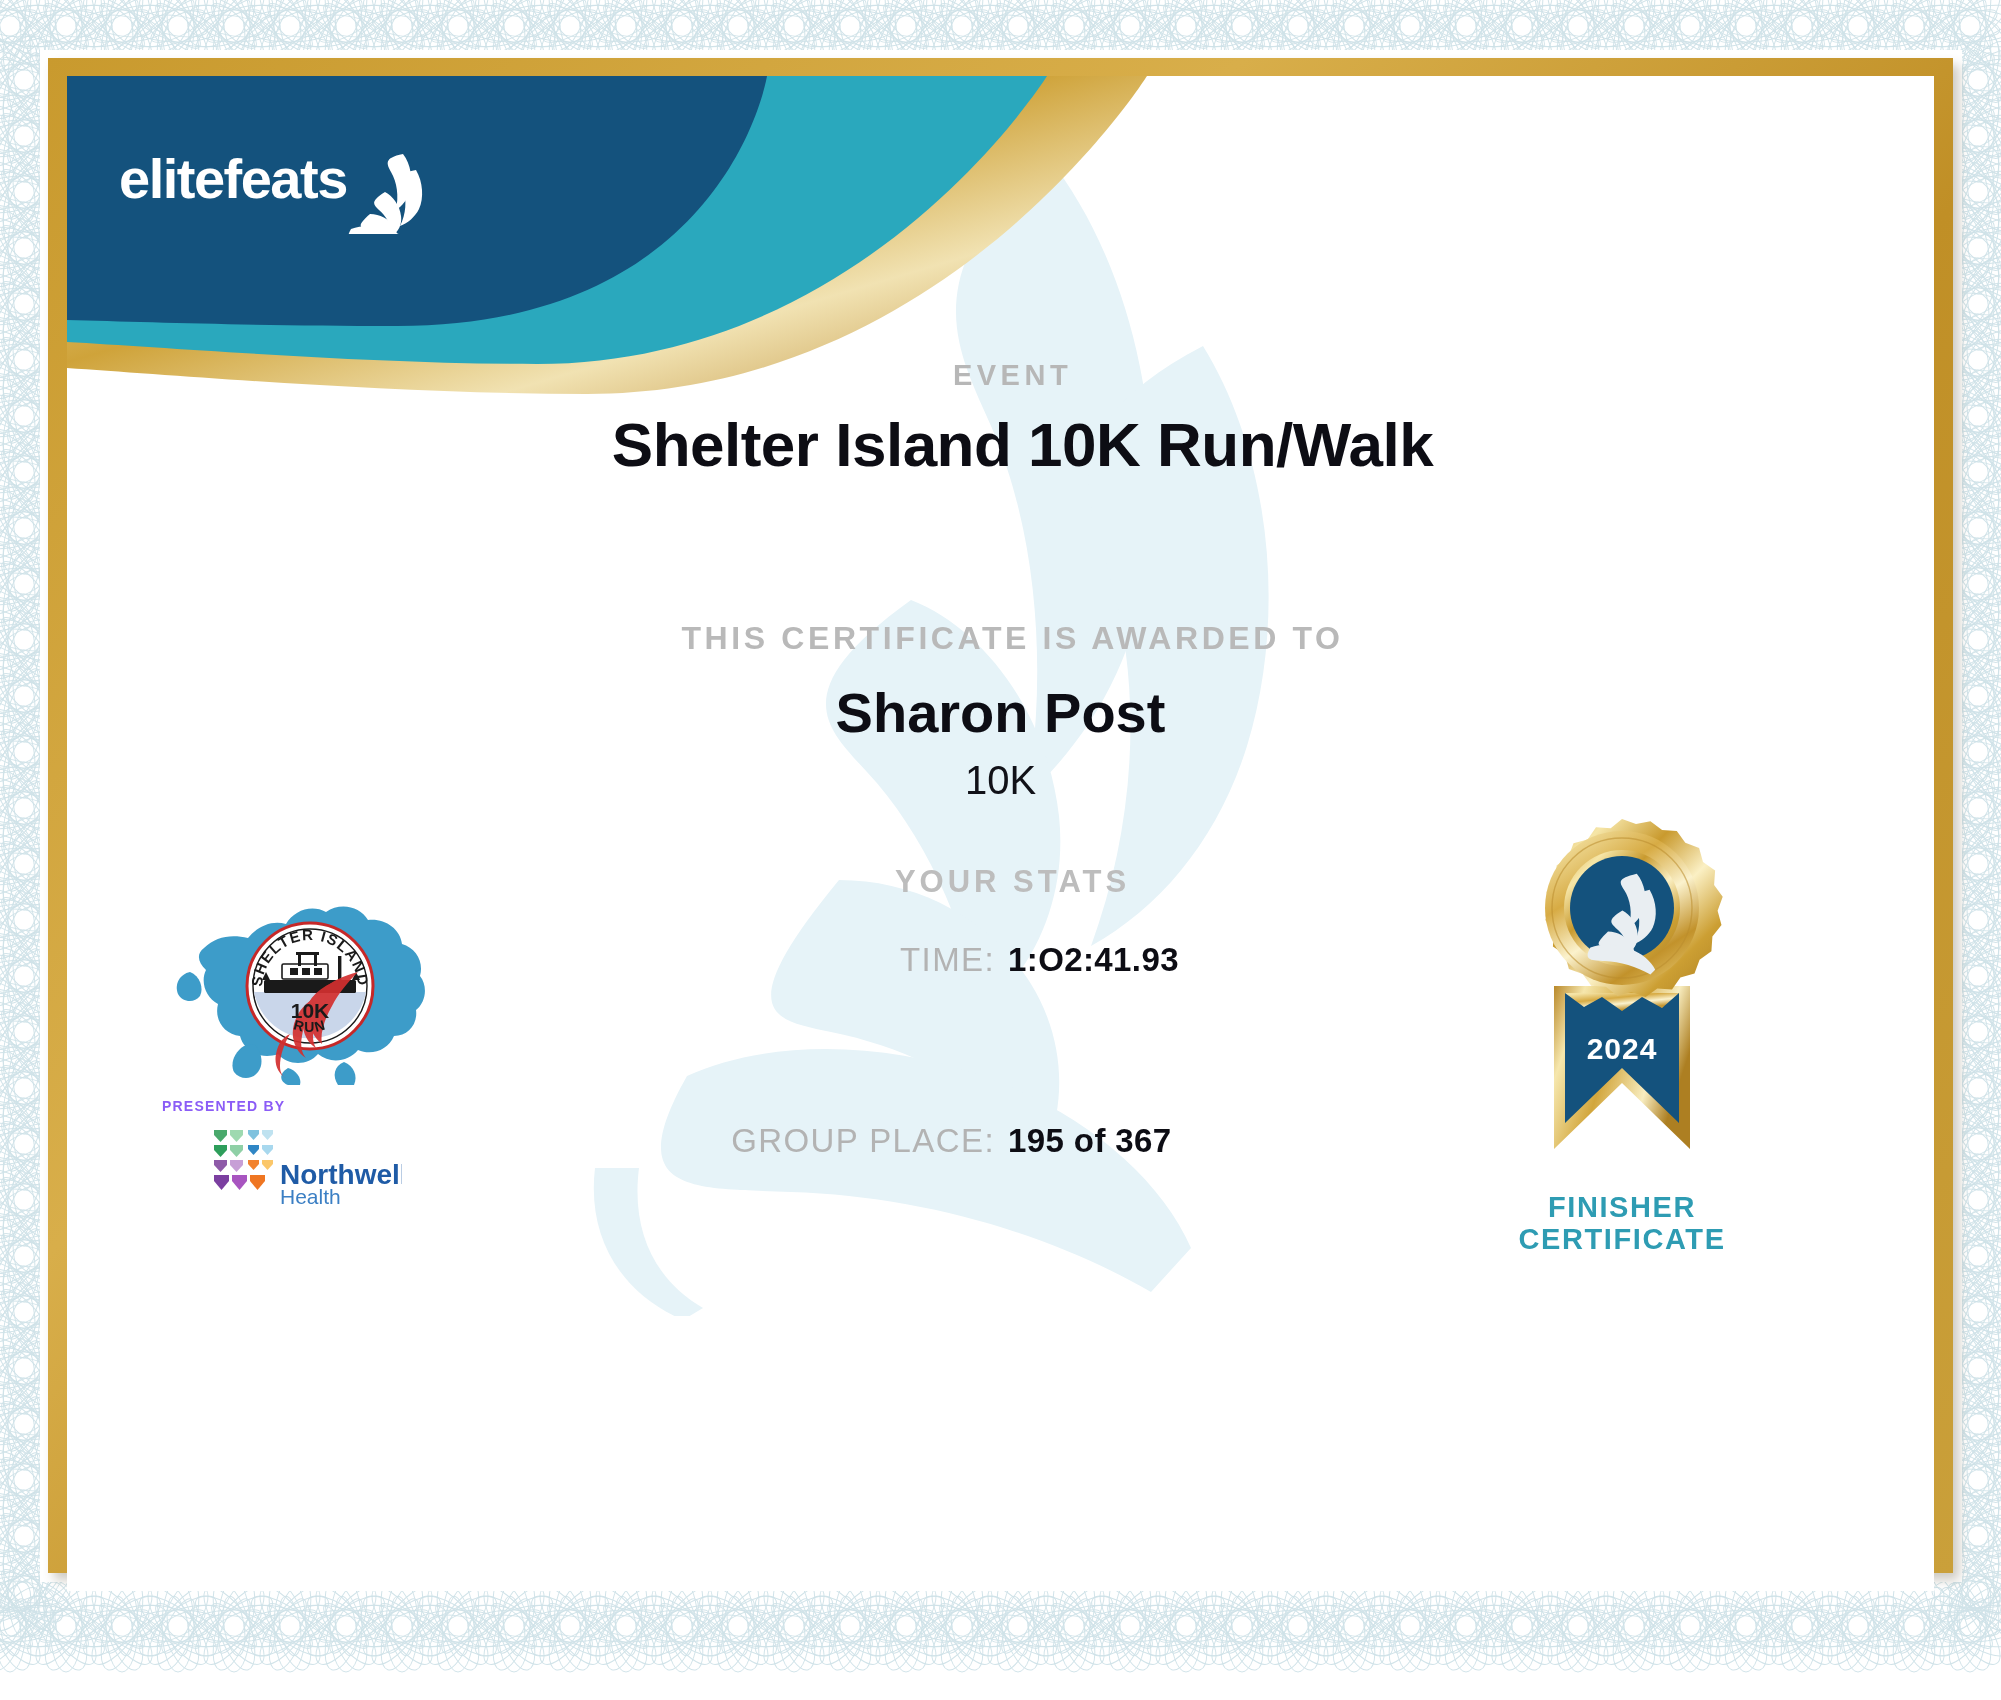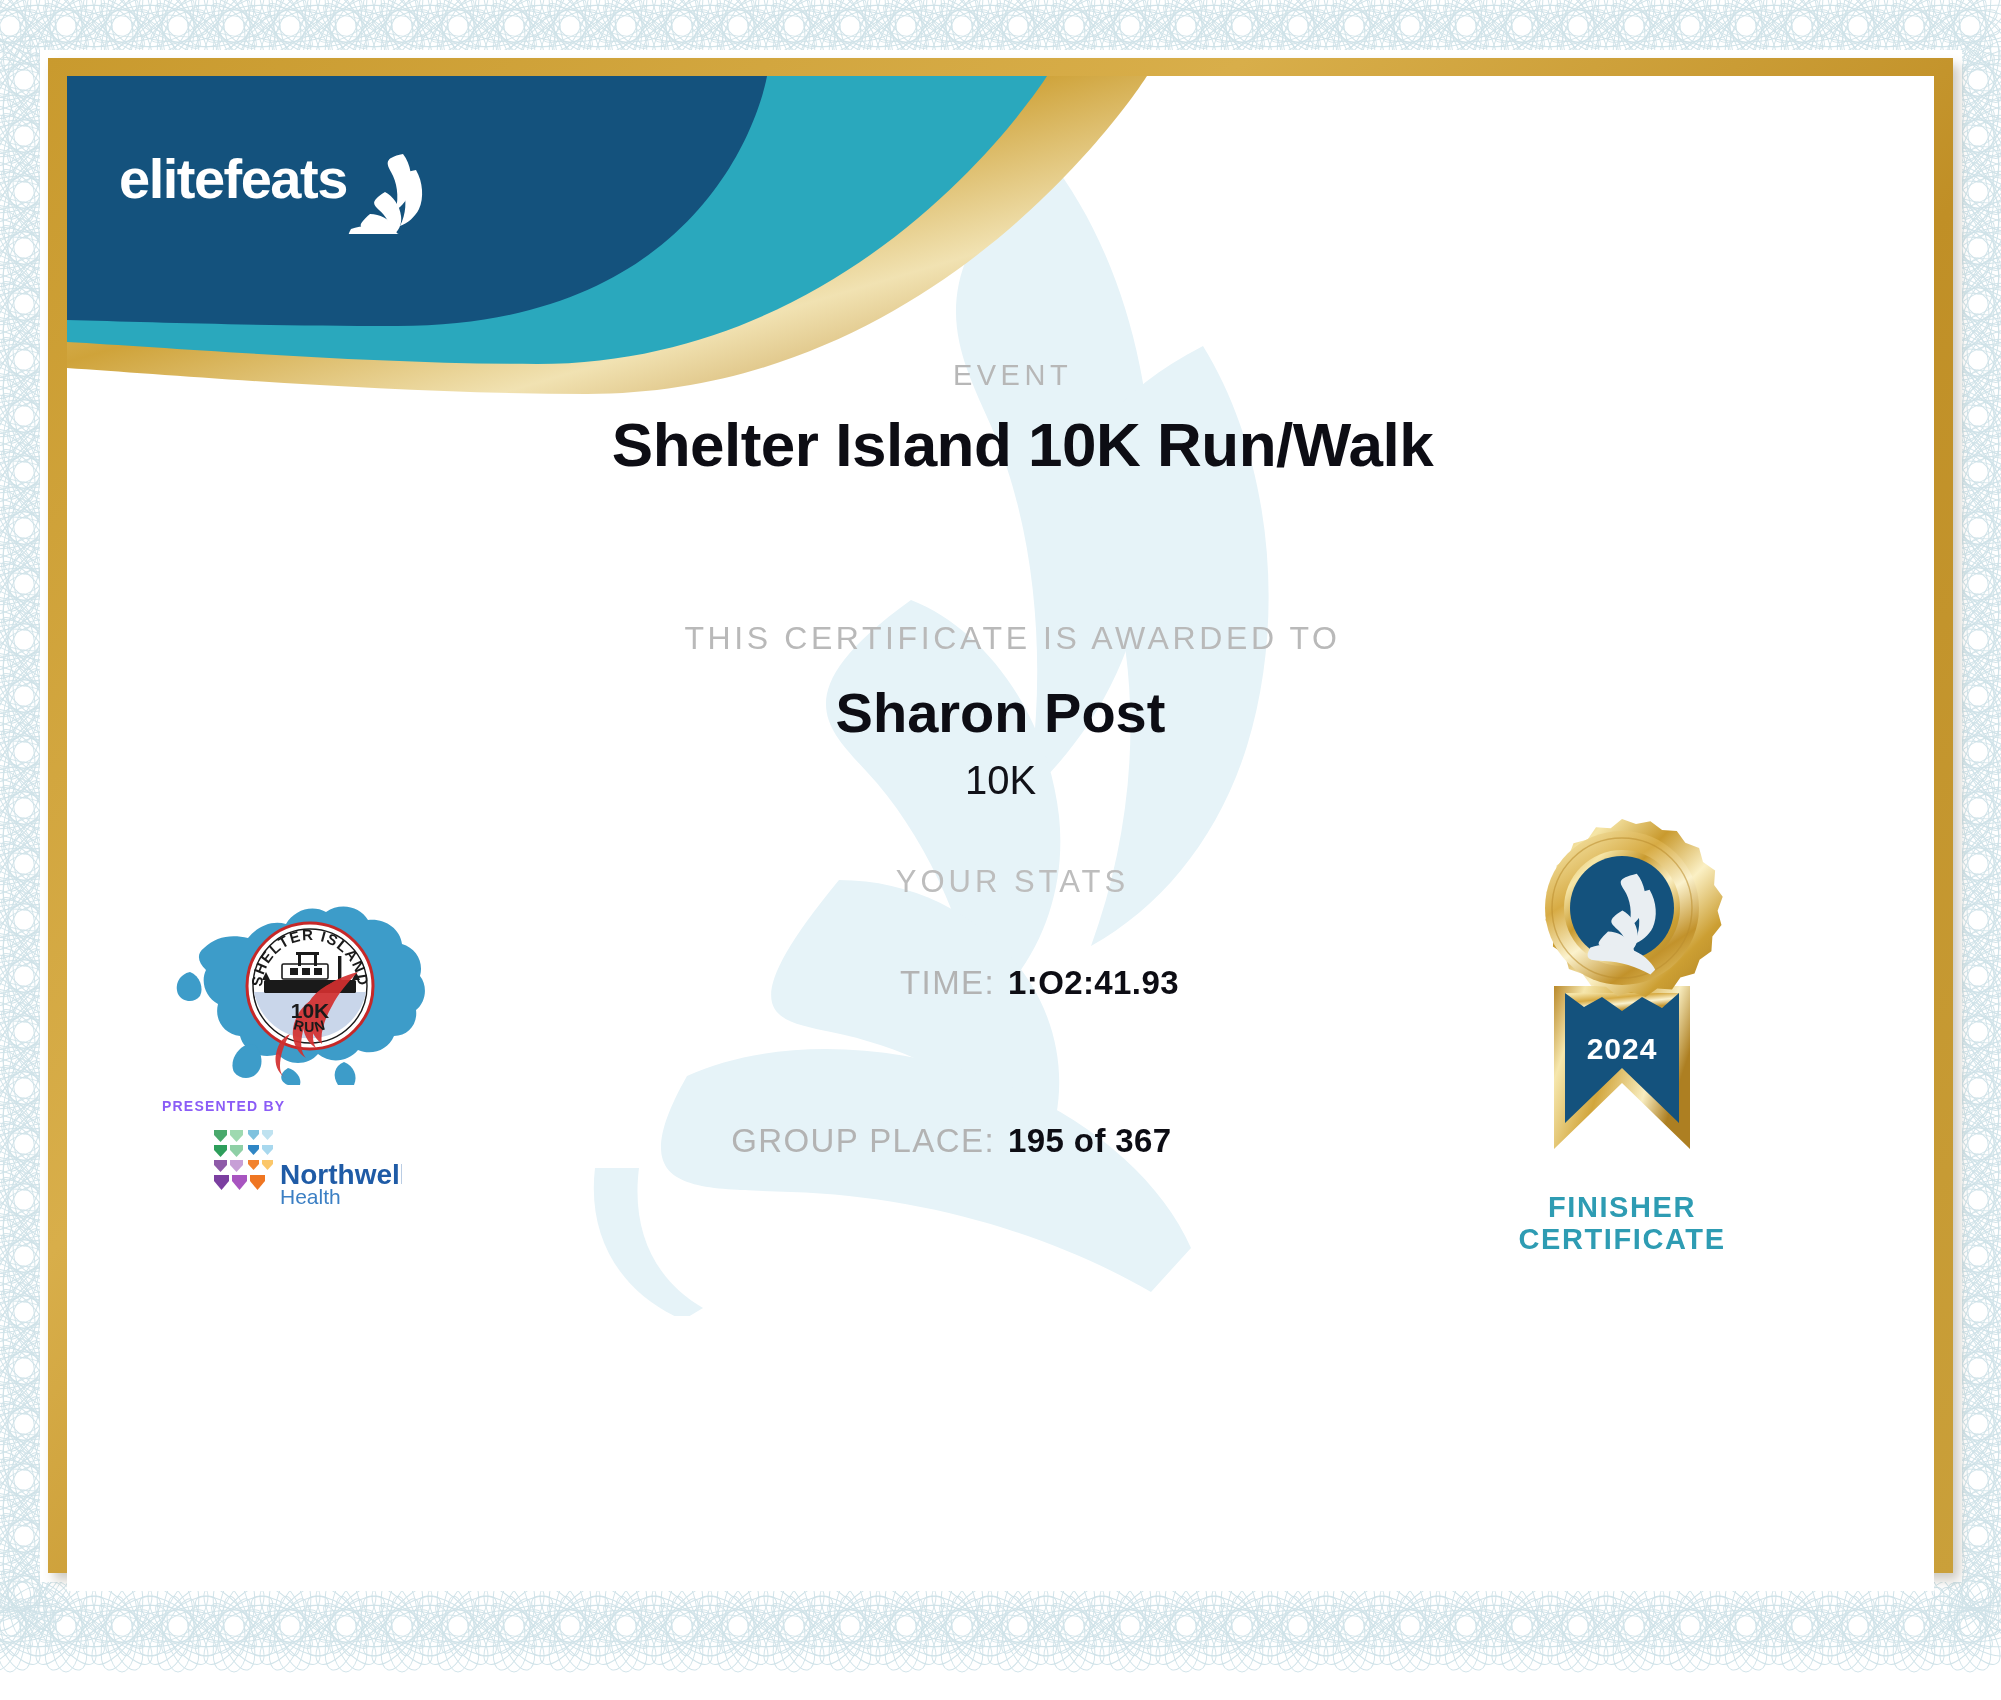--- a/index.html
+++ b/index.html
@@ -48,21 +48,21 @@
   }
 
   
   #content { position:absolute; left:0; top:0; width:1867px; height:1479px; }
 
   .label-small {
     position:absolute;
     width:100%;
     text-align:center;
     color:#b7b7b7;
-    font-weight:400;
+    font-weight:700;
     letter-spacing:3px;
     white-space:nowrap;
     padding-left:24px;
   }
 
   #event-label      { top:283px; font-size:29px; letter-spacing:4.5px; }
   #event-title      { position:absolute; width:100%; text-align:center; top:333px;
                       font-size:62px; font-weight:700; color:#0d0d14;
                       letter-spacing:-0.5px;padding-left:44px; }
   #awarded-label    { top:544px; font-size:32px; letter-spacing:3.6px; color:#b9b9b9; }
@@ -90,21 +90,21 @@
     white-space:nowrap;
   }
   .stat-value {
     margin-left:13px;
     color:#0d0d14;
     font-size:33px;
     font-weight:700;
     letter-spacing:0.4px;
     white-space:nowrap;
   }
-  #stat-row-0 { top:888px; }
+  #stat-row-0 { top:865px; }
   #stat-row-1 { top:930px; }
   #stat-row-2 { top:988px; }
   #stat-row-3 { top:1046px; }
 
   
   #race-logo-block {
     position:absolute;
     left:95px; top:800px;
     width:290px; height:400px;
     text-align:center;

